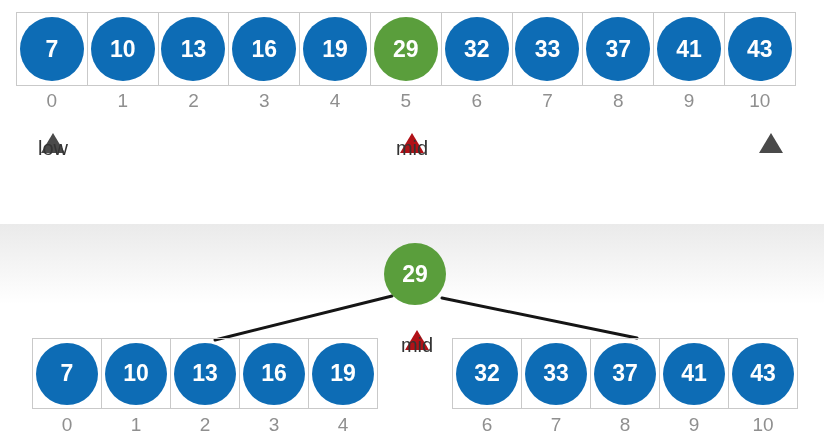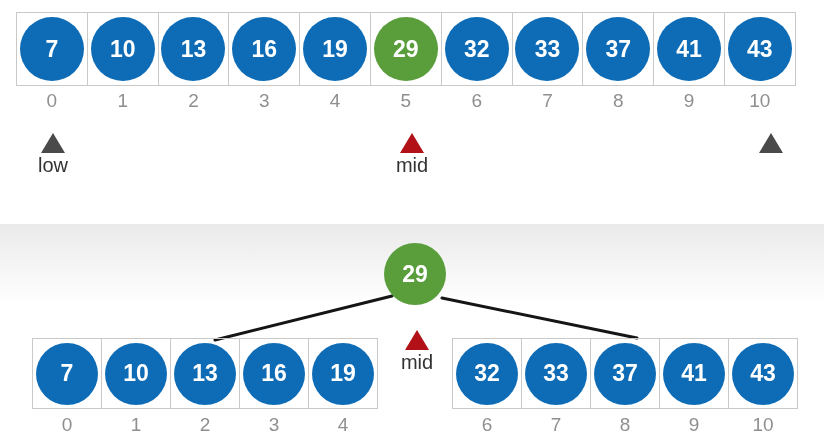--- a/index.html
+++ b/index.html
@@ -33,21 +33,21 @@
   
   .pointer{position:absolute;width:80px;text-align:center;}
   .arrow{display:inline-block;}
   .arrow .head{width:0;height:0;margin:0 auto;
     border-left:12px solid transparent;border-right:12px solid transparent;}
   .arrow .stem{margin:0 auto;}
   .arrow.gray .head{border-bottom:20px solid var(--gray-arrow);}
   .arrow.gray .stem{width:9px;height:28px;background:var(--gray-arrow);}
   .arrow.red .head{border-bottom:20px solid var(--red);}
   .arrow.red .stem{width:9px;height:24px;background:var(--red);}
-  .pointer .plabel{margin-top:20px;font-size:20px;color:var(--label-dark);}
+  .pointer .plabel{margin-top:3px;font-size:20px;color:var(--label-dark);}
 
   
   .top-section{position:absolute;left:0;top:0;width:824px;height:224px;background:#ffffff;}
   .bottom-section{position:absolute;left:0;top:224px;width:824px;height:223px;
     background:linear-gradient(to bottom,#eaeaea 0%,#ffffff 36%);}
   .connector-svg{position:absolute;left:0;top:0;width:824px;height:223px;}
   .connector-line{stroke:var(--connector);stroke-width:3;stroke-linecap:round;}
   .root-circle{position:absolute;left:384px;top:19px;}
 </style>
 </head>

